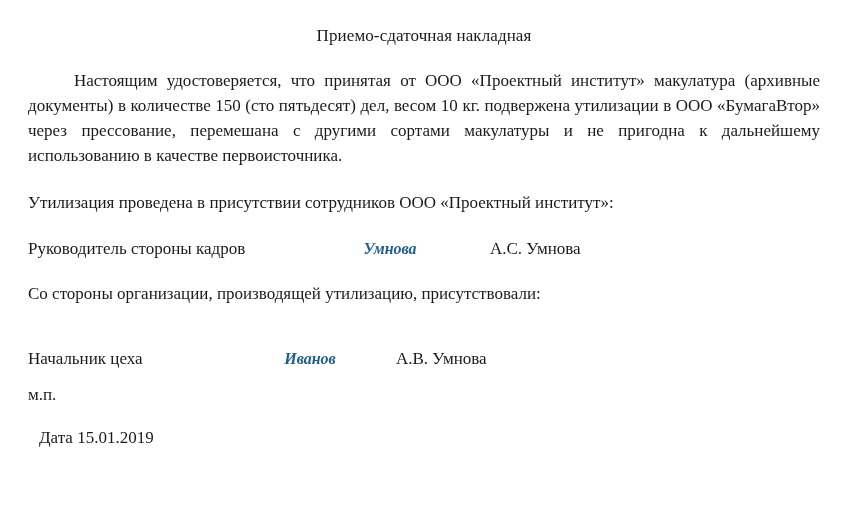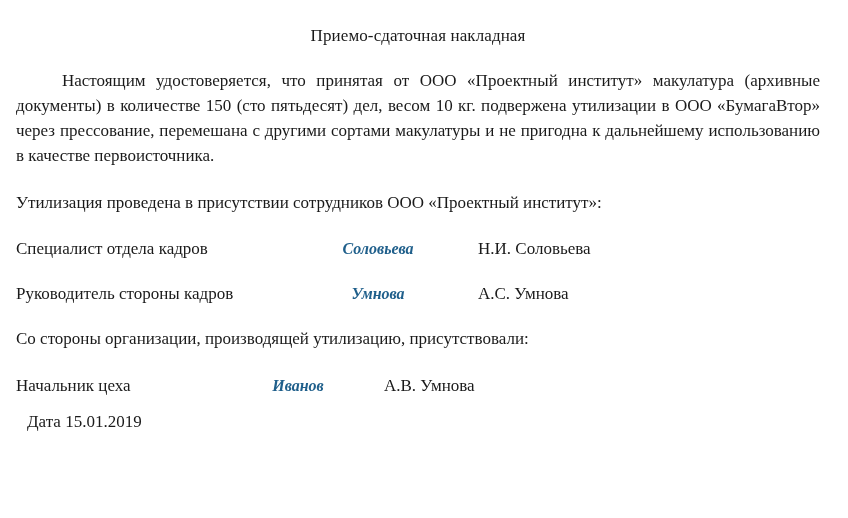--- a/index.html
+++ b/index.html
@@ -12,21 +12,21 @@
     height: 518px;
     overflow: hidden;
     font-family: "Liberation Serif", serif;
     color: #1a1a1a;
   }
   .page {
     position: relative;
     width: 848px;
     height: 518px;
     box-sizing: border-box;
-    padding: 26px 28px 0 16px;
+    padding: 26px 28px 0 28px;
   }
   .doc-title {
     text-align: center;
     font-size: 17px;
     font-family: "Liberation Serif", serif;
     margin: 0 0 22px 0;
     letter-spacing: 0.1px;
   }
   .body-paragraph {
     font-size: 17px;
@@ -63,21 +63,21 @@
     color: #1f5f8b;
     font-size: 16px;
   }
   .sig-name {
     flex: 1 1 auto;
     text-align: left;
   }
   .middle-line {
     font-size: 17px;
     line-height: 23px;
-    margin: 0 0 24px 0;
+    margin: 0 0 42px 0;
   }
   .sig-row.boss {
     margin-bottom: 14px;
   }
   .sig-row.boss .sig-role { width: 196px; flex: 0 0 196px; }
   .sig-row.boss .sig-scribble { width: 172px; flex: 0 0 172px; }
   .stamp {
     font-size: 17px;
     line-height: 21px;
     margin: 0 0 22px 0;
@@ -92,36 +92,32 @@
 <body>
 
 <div class="page">
 
   <div class="doc-title">Приемо-сдаточная накладная</div>
 
   <div class="body-paragraph">Настоящим удостоверяется, что принятая от ООО «Проектный институт» макулатура (архивные документы) в количестве 150 (сто пятьдесят) дел, весом 10 кг. подвержена утилизации в ООО «БумагаВтор» через прессование, перемешана с другими сортами макулатуры и не пригодна к дальнейшему использованию в качестве первоисточника.</div>
 
   <div class="lead-line">Утилизация проведена в присутствии сотрудников ООО «Проектный институт»:</div>
 
-  <div class="sig-row">
-    <span class="sig-role">Специалист отдела кадров</span>
-    <span class="sig-scribble" style="color: rgb(31, 95, 139);">Соловьева</span>
-    <span class="sig-name">Н.И. Соловьева</span>
-  </div>
 
   <div class="sig-row">
     <span class="sig-role">Руководитель стороны кадров</span>
     <span class="sig-scribble" style="color: rgb(31, 95, 139);">Умнова</span>
     <span class="sig-name">А.С. Умнова</span>
   </div>
 
   <div class="middle-line">Со стороны организации, производящей утилизацию, присутствовали:</div>
 
   <div class="sig-row boss">
     <span class="sig-role">Начальник цеха</span>
     <span class="sig-scribble" style="color: rgb(31, 95, 139);">Иванов</span>
     <span class="sig-name">А.В. Умнова</span>
   </div>
 
+  <div class="stamp">м.п.</div>
 
   <div class="date-line">Дата 15.01.2019</div>
 
 </div>
 
 </body></html>

